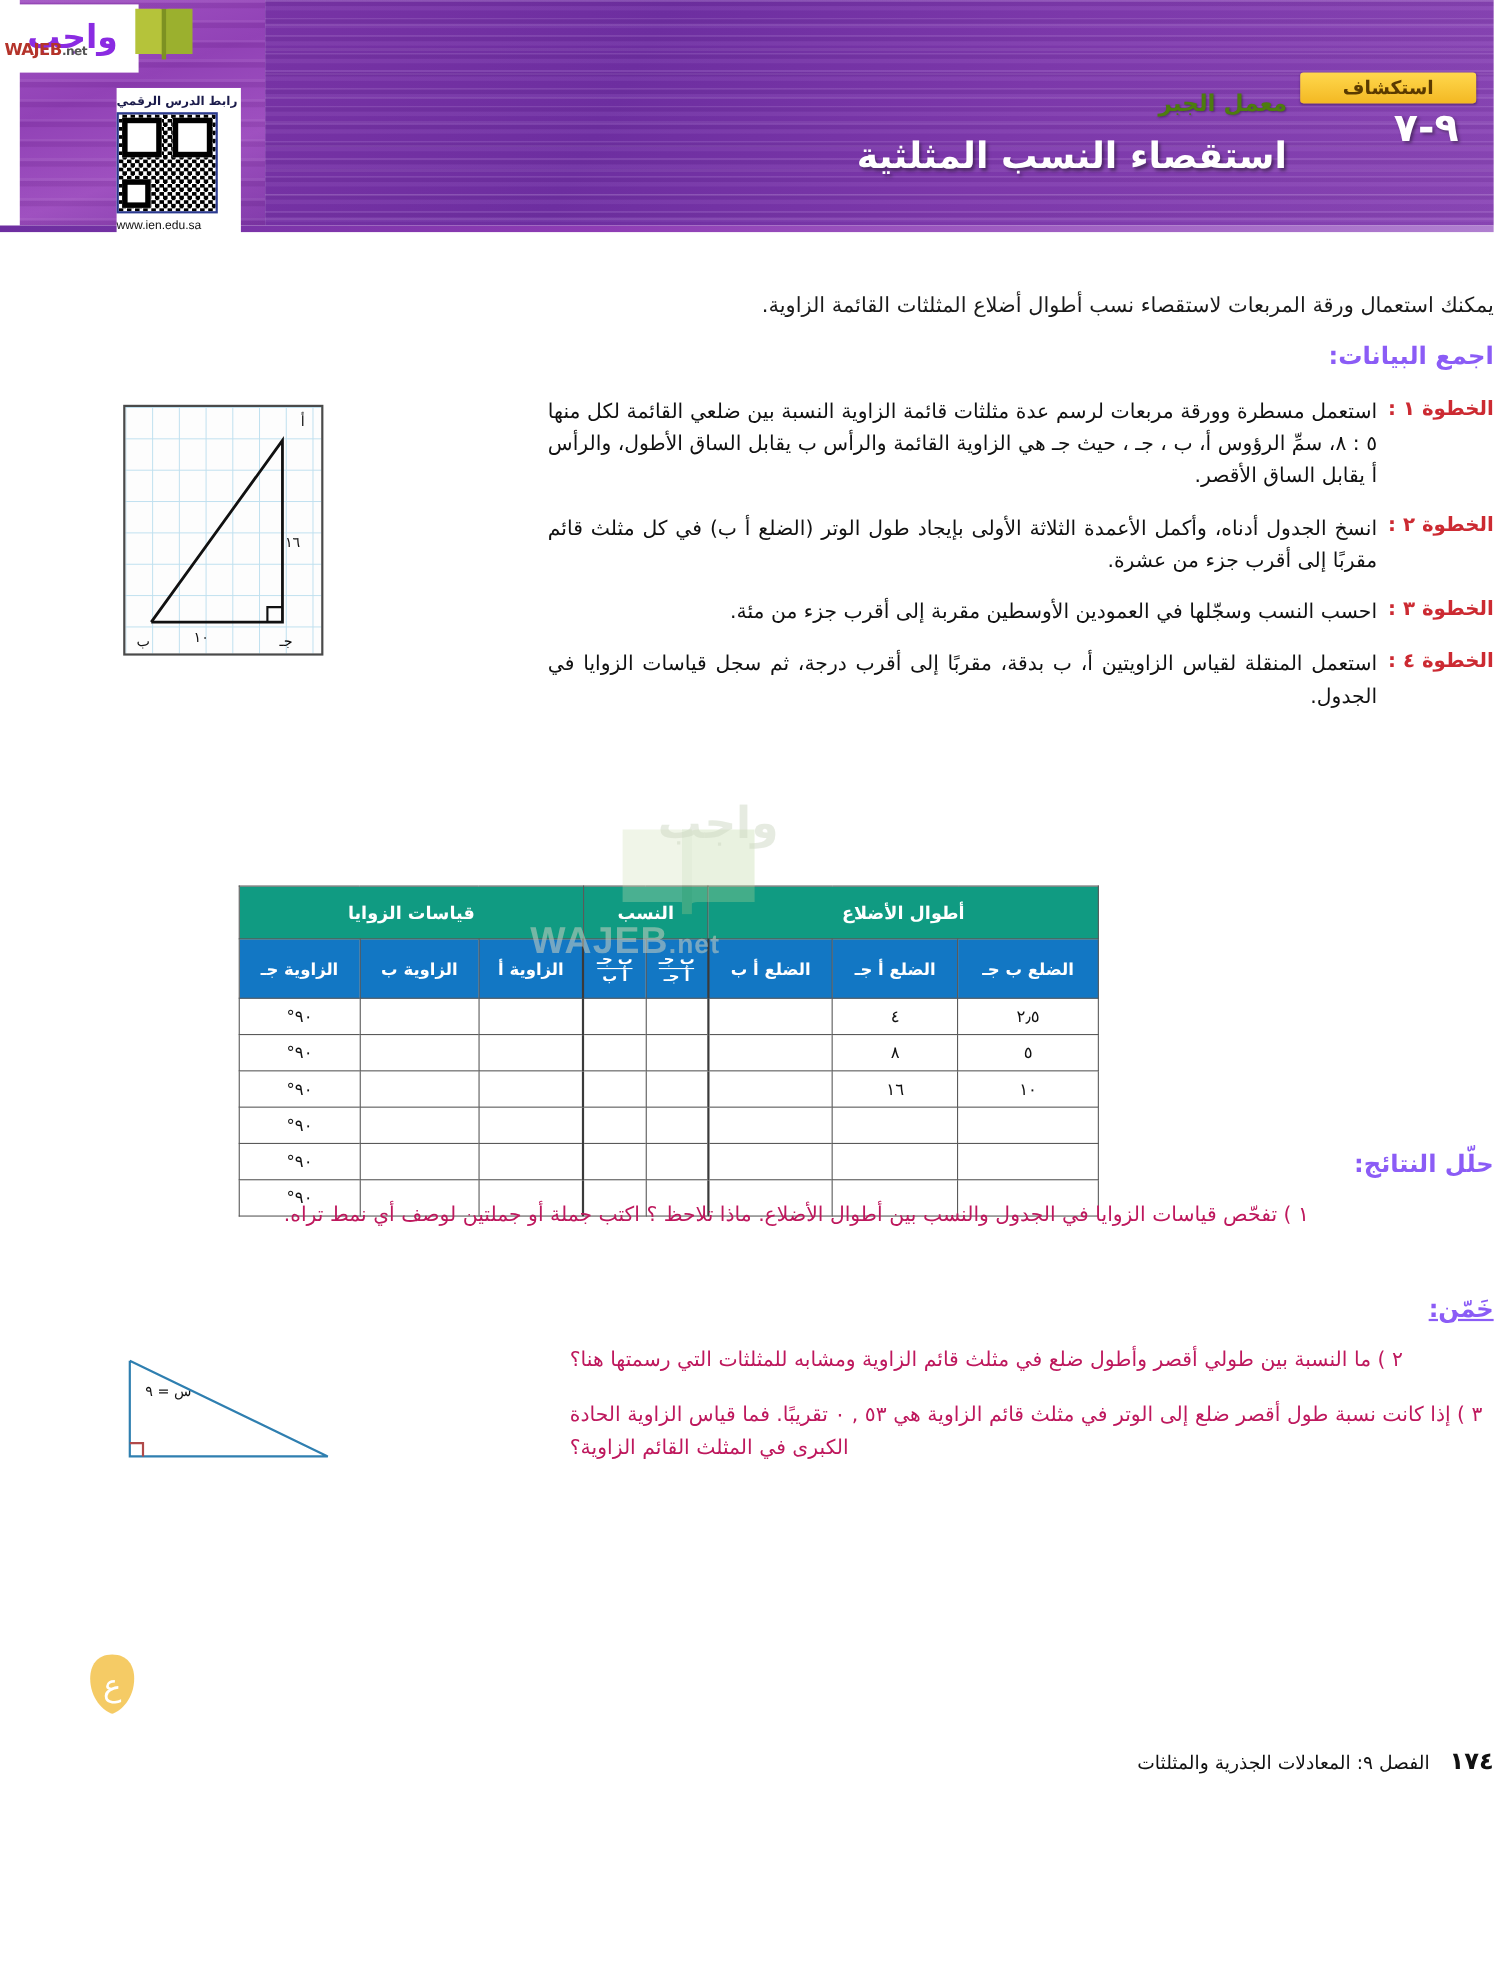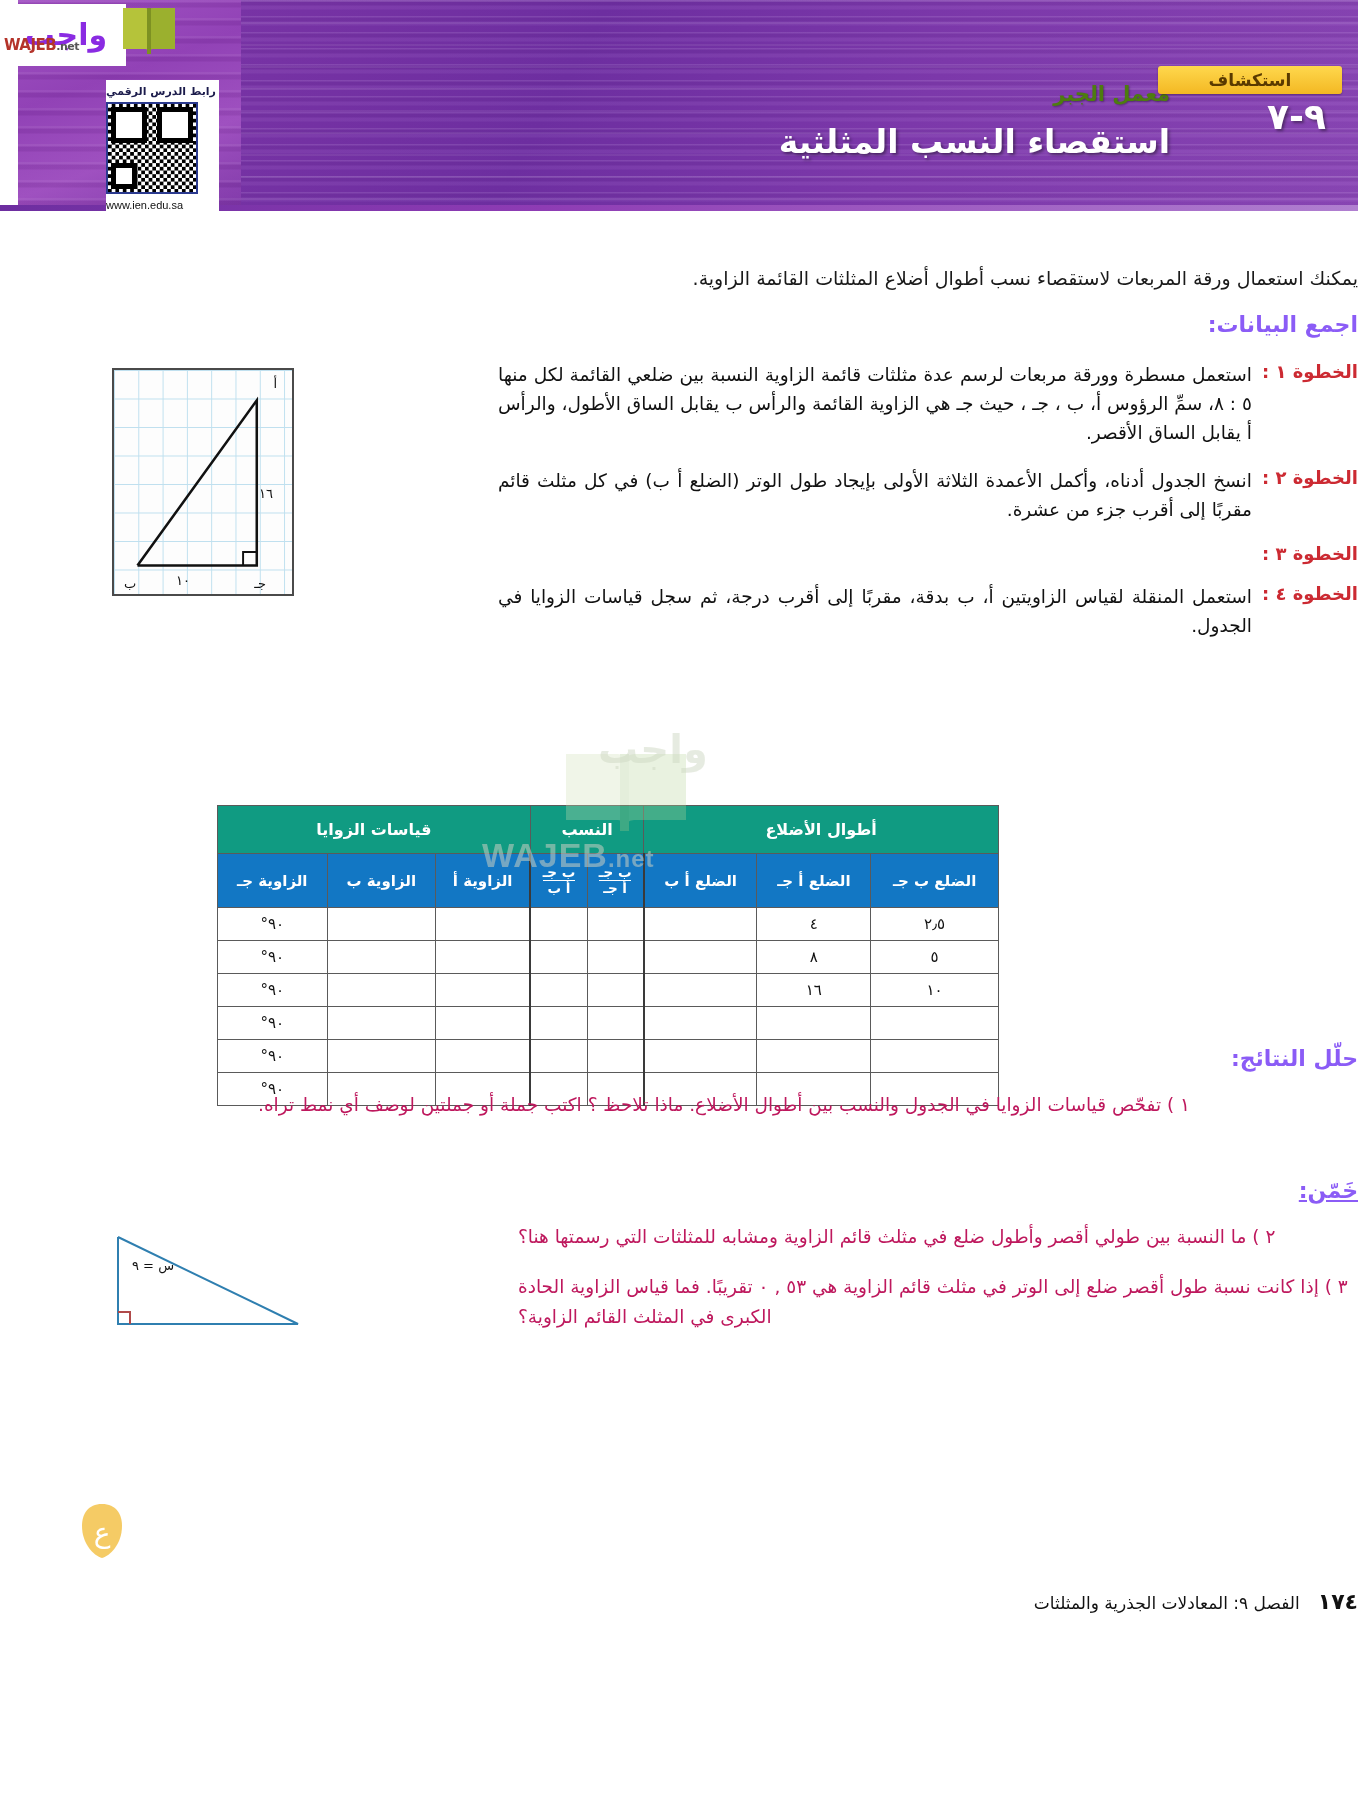--- a/index.html
+++ b/index.html
@@ -105,21 +105,21 @@
     color:#4d7c0f; font-size:21px; font-weight:bold; direction:rtl;
     text-shadow:1px 1px 2px rgba(0,0,0,0.35);
   }
   .hdr-title{
     position:absolute; top:122px; right:188px;
     color:#fff; font-size:33px; font-weight:bold; direction:rtl;
     text-shadow:2px 2px 3px rgba(0,0,0,0.4);
     white-space:nowrap;
   }
   .badge{
-    position:absolute; top:66px; right:16px; width:184px; height:28px;
+    position:absolute; top:66px; right:16px; width:160px; height:28px;
     background:linear-gradient(to bottom,#ffd84d,#f3b823);
     border-radius:3px;
     display:flex; align-items:center; justify-content:center;
     color:#5a3a00; font-size:17px; font-weight:bold; direction:rtl;
     box-shadow:0 1px 2px rgba(0,0,0,0.3);
   }
   .badge-num{
     position:absolute; top:96px; right:32px;
     color:#fff; font-size:36px; font-weight:bold; direction:rtl;
     text-shadow:2px 2px 3px rgba(0,0,0,0.4);
@@ -307,20 +307,21 @@
   <div class="step-row">
     <span class="step-lbl">الخطوة ١ :</span>
     <span class="step-txt">استعمل مسطرة وورقة مربعات لرسم عدة مثلثات قائمة الزاوية النسبة بين ضلعي القائمة لكل منها ٥ : ٨، سمِّ الرؤوس أ، ب ، جـ ، حيث جـ هي الزاوية القائمة والرأس ب يقابل الساق الأطول، والرأس أ يقابل الساق الأقصر.</span>
   </div>
   <div class="step-row">
     <span class="step-lbl">الخطوة ٢ :</span>
     <span class="step-txt">انسخ الجدول أدناه، وأكمل الأعمدة الثلاثة الأولى بإيجاد طول الوتر (الضلع أ ب) في كل مثلث قائم مقربًا إلى أقرب جزء من عشرة.</span>
   </div>
   <div class="step-row">
     <span class="step-lbl">الخطوة ٣ :</span>
+    <span class="step-txt">احسب النسب وسجّلها في العمودين الأوسطين مقربة إلى أقرب جزء من مئة.</span>
   </div>
   <div class="step-row">
     <span class="step-lbl">الخطوة ٤ :</span>
     <span class="step-txt">استعمل المنقلة لقياس الزاويتين أ، ب بدقة، مقربًا إلى أقرب درجة، ثم سجل قياسات الزوايا في الجدول.</span>
   </div>
 </div>
 
 <div class="wm">
   <svg class="wm-book" viewBox="0 0 132 96">
     <path d="M6 14 h52 q9 0 9 11 v66 q0-11-9-11 H6 Z" fill="#cfe0b4"></path>

